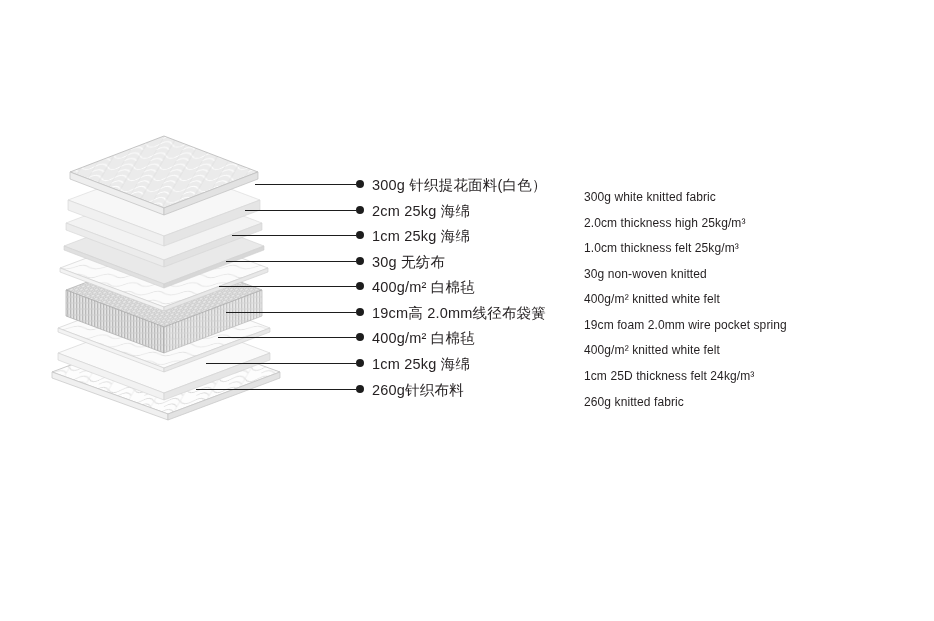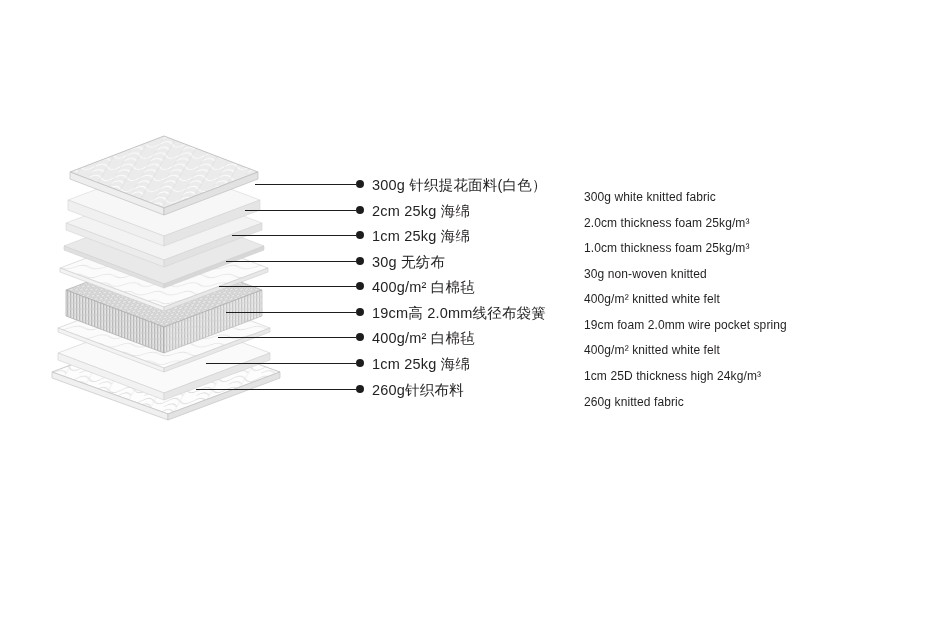--- a/index.html
+++ b/index.html
@@ -182,28 +182,28 @@
       <div class="leader-line" style="left:255px; width:101px;"></div>
       <div class="leader-dot"></div>
       <div class="label-cn">300g 针织提花面料(白色）</div>
       <div class="label-en">300g white knitted fabric</div>
     </div>
 
     <div class="callout-row" style="top:200px;">
       <div class="leader-line" style="left:245px; width:111px;"></div>
       <div class="leader-dot"></div>
       <div class="label-cn">2cm 25kg 海绵</div>
-      <div class="label-en">2.0cm thickness foam 25kg/m³</div>
+      <div class="label-en">2.0cm thickness high 25kg/m³</div>
     </div>
 
     <div class="callout-row" style="top:225px;">
       <div class="leader-line" style="left:232px; width:124px;"></div>
       <div class="leader-dot"></div>
       <div class="label-cn">1cm 25kg 海绵</div>
-      <div class="label-en">1.0cm thickness foam 25kg/m³</div>
+      <div class="label-en">1.0cm thickness felt 25kg/m³</div>
     </div>
 
     <div class="callout-row" style="top:251px;">
       <div class="leader-line" style="left:226px; width:130px;"></div>
       <div class="leader-dot"></div>
       <div class="label-cn">30g 无纺布</div>
       <div class="label-en">30g non-woven knitted</div>
     </div>
 
     <div class="callout-row" style="top:276px;">
@@ -224,21 +224,21 @@
       <div class="leader-line" style="left:218px; width:138px;"></div>
       <div class="leader-dot"></div>
       <div class="label-cn">400g/m² 白棉毡</div>
       <div class="label-en">400g/m² knitted white felt</div>
     </div>
 
     <div class="callout-row" style="top:353px;">
       <div class="leader-line" style="left:206px; width:150px;"></div>
       <div class="leader-dot"></div>
       <div class="label-cn">1cm 25kg 海绵</div>
-      <div class="label-en">1cm 25D  thickness high 24kg/m³</div>
+      <div class="label-en">1cm 25D  thickness felt 24kg/m³</div>
     </div>
 
     <div class="callout-row" style="top:379px;">
       <div class="leader-line" style="left:196px; width:160px;"></div>
       <div class="leader-dot"></div>
       <div class="label-cn">260g针织布料</div>
       <div class="label-en">260g knitted fabric</div>
     </div>
 
   </div>

